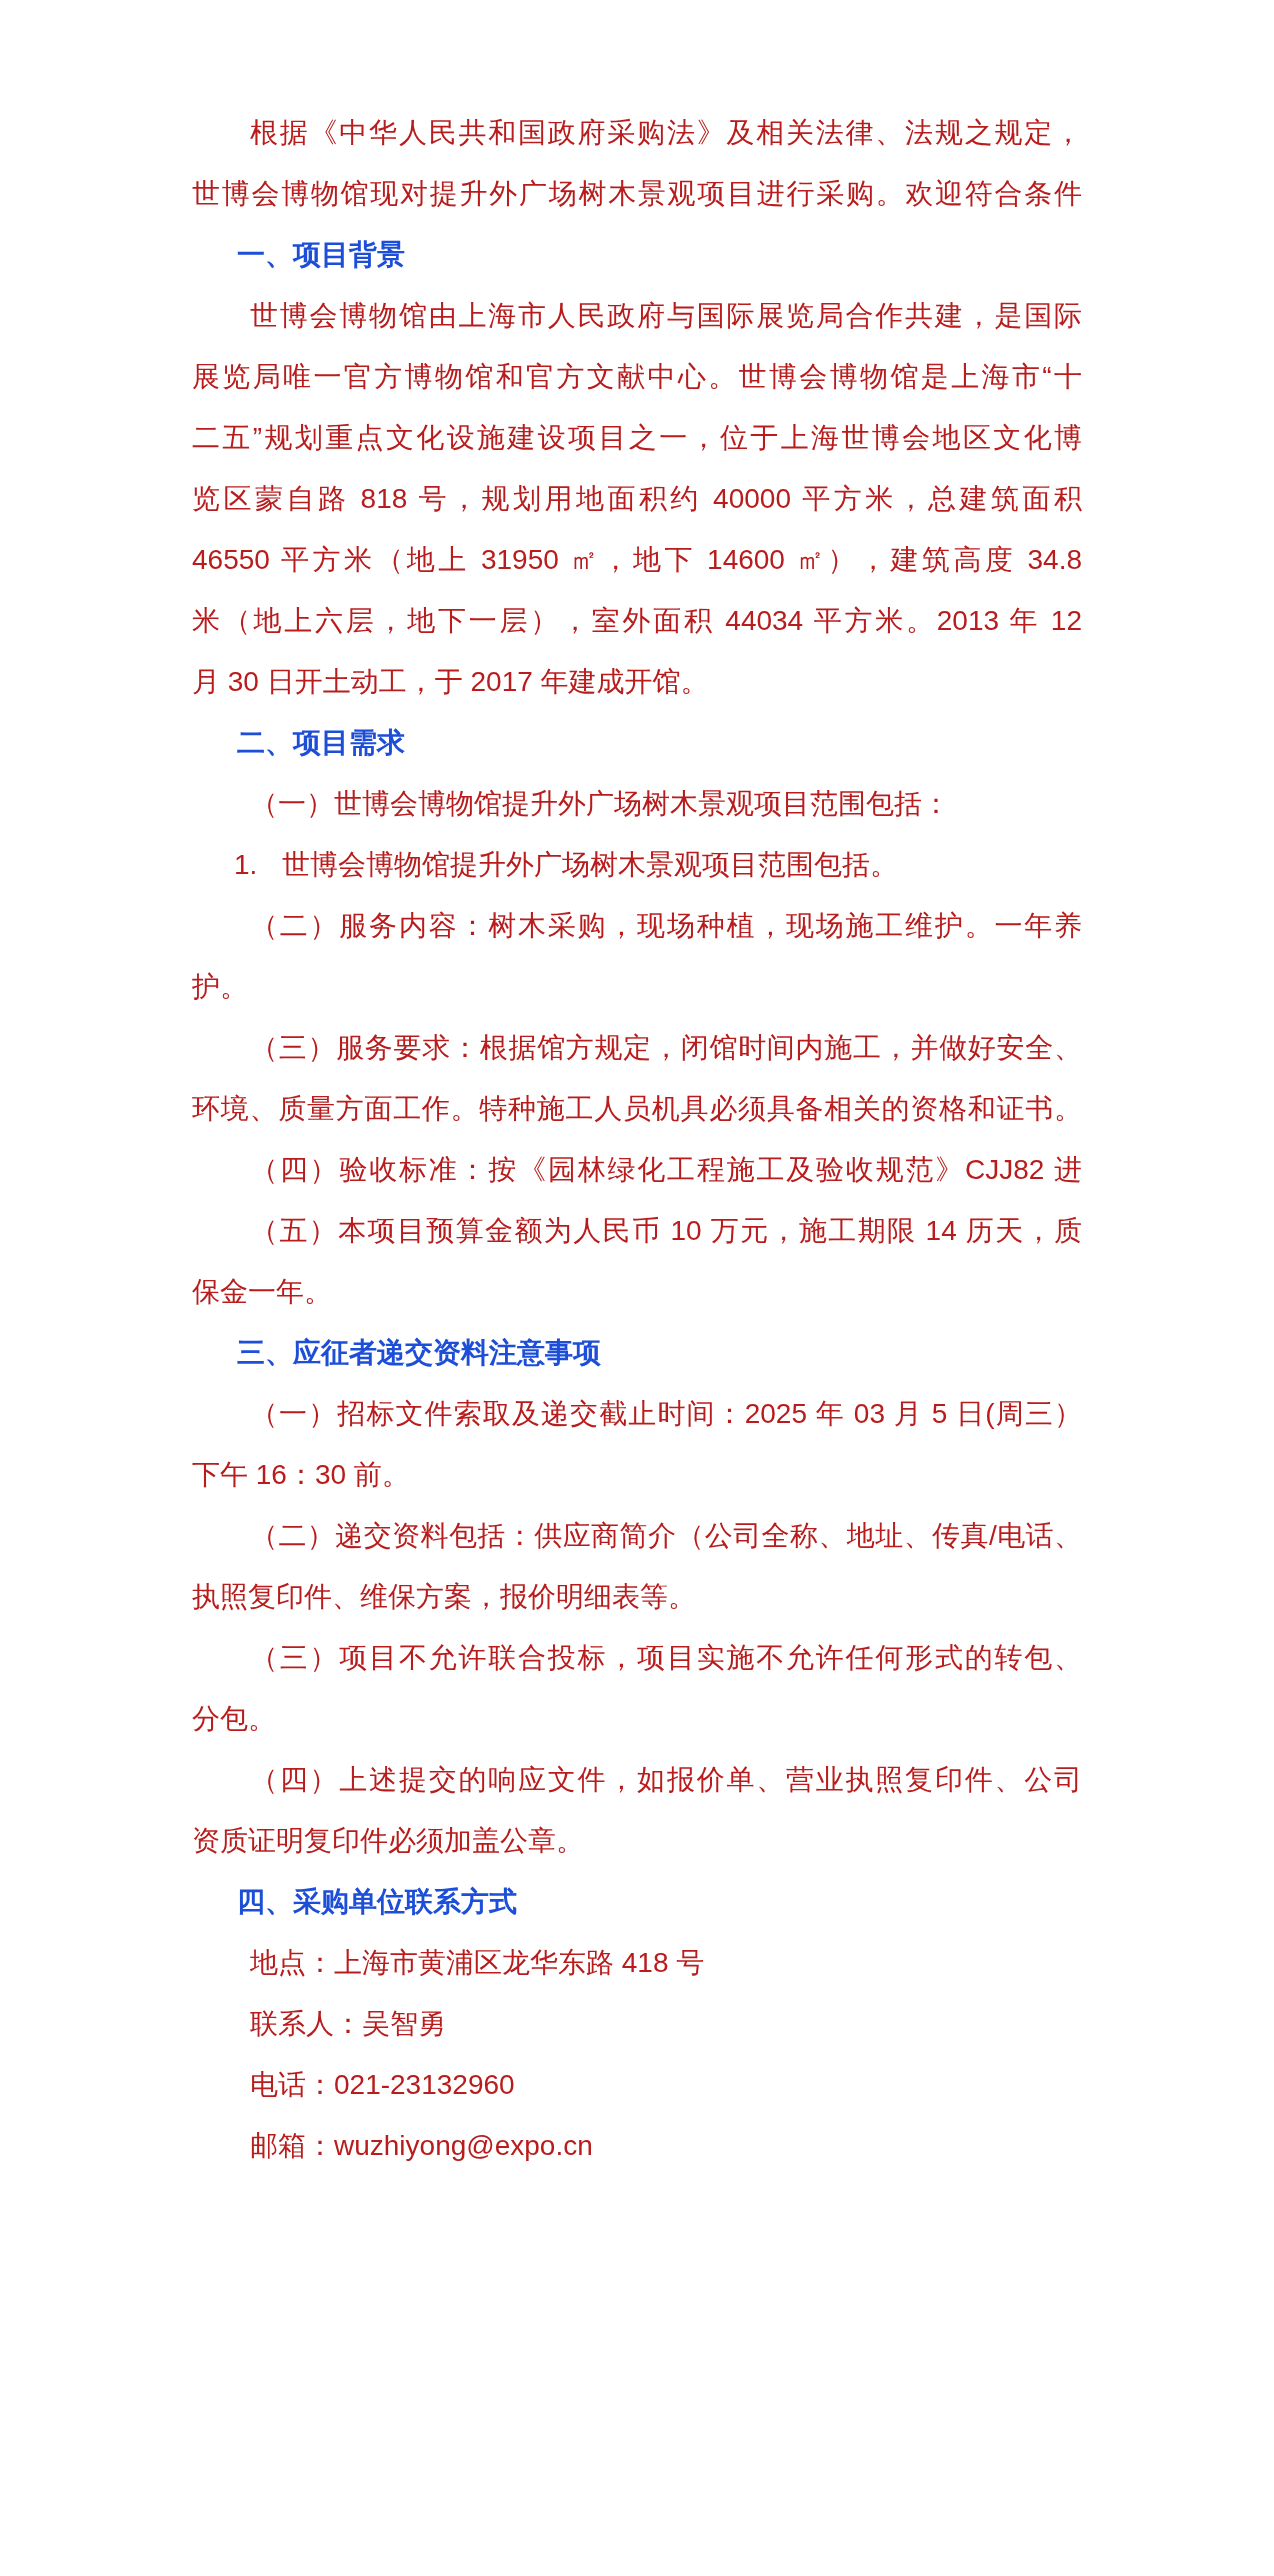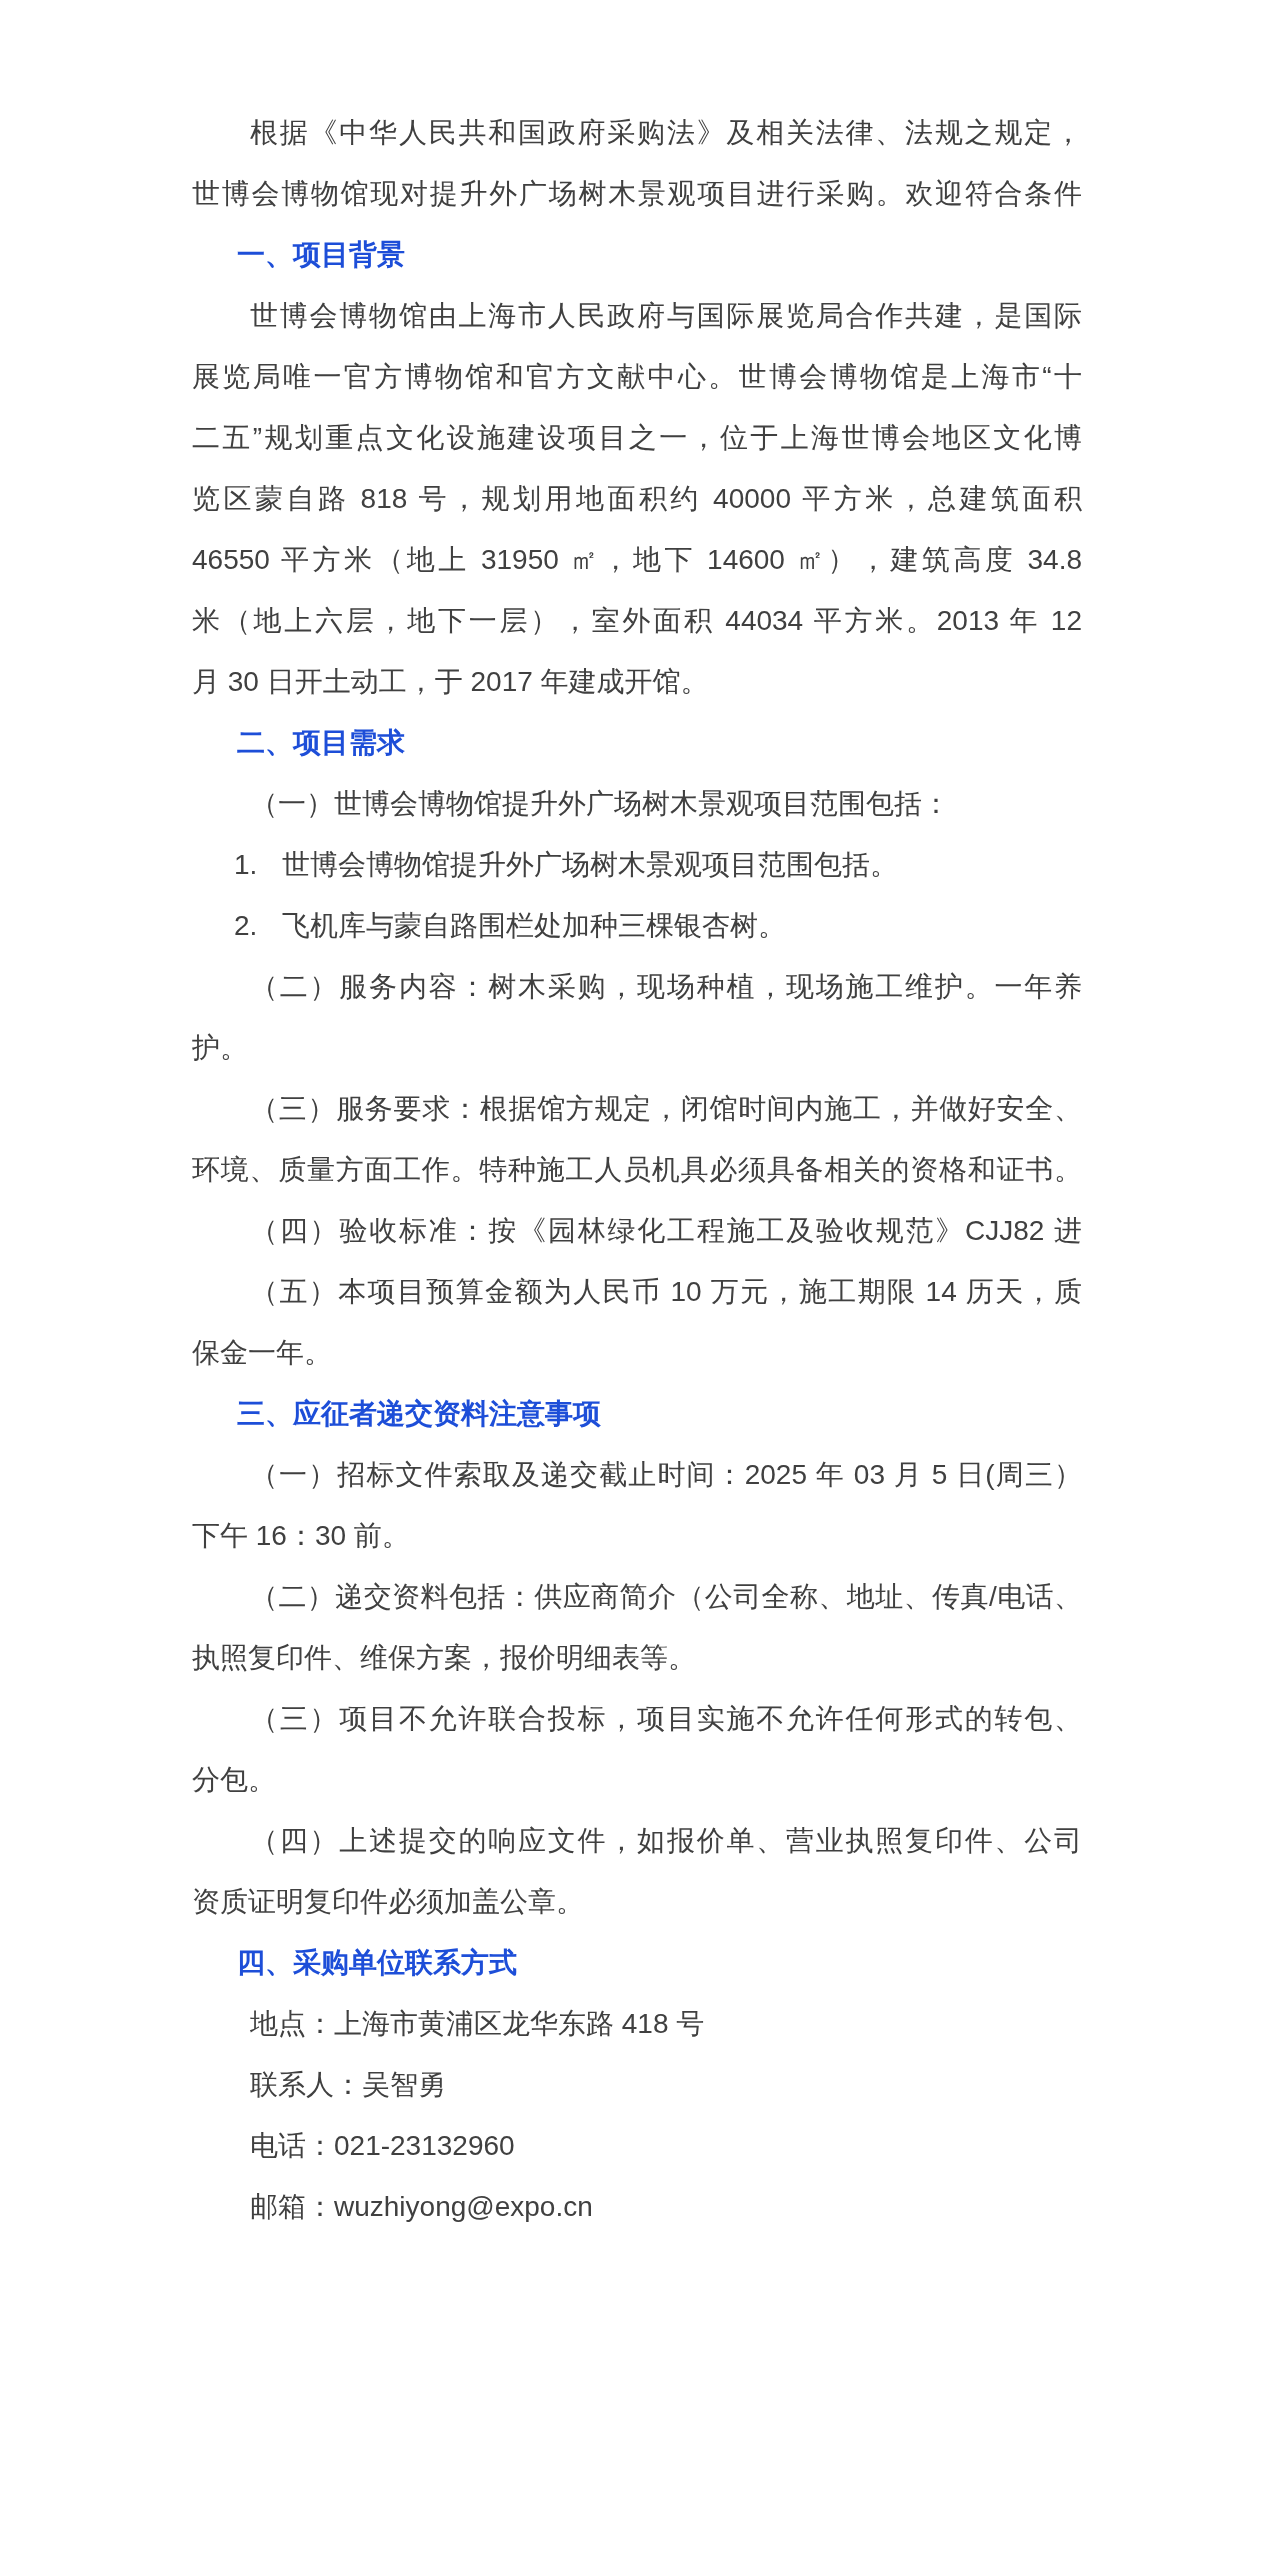--- a/index.html
+++ b/index.html
@@ -18,21 +18,21 @@
   .content {
     position: absolute;
     left: 192px;
     top: 102px;
     width: 890px;
   }
   .line {
     height: 61px;
     line-height: 61px;
     font-size: 28px;
-    color: #404040;
+    color: #b91c1c;
     overflow: hidden;
   }
   
   .ind { text-indent: 58px; }
   
   .j {
     text-align: justify;
     text-align-last: justify;
   }
   .head {
@@ -65,23 +65,20 @@
     <div class="line j">米（地上六层，地下一层），室外面积 44034 平方米。2013 年 12</div>
     <div class="line">月 30 日开土动工，于 2017 年建成开馆。</div>
 
     <div class="line head">二、项目需求</div>
 
     <div class="line ind">（一）世博会博物馆提升外广场树木景观项目范围包括：</div>
 
     <div class="line list">
       <span class="num">1.</span><span>世博会博物馆提升外广场树木景观项目范围包括。</span>
     </div>
-    <div class="line list">
-      <span class="num">2.</span><span>飞机库与蒙自路围栏处加种三棵银杏树。</span>
-    </div>
 
     <div class="line ind j">（二）服务内容：树木采购，现场种植，现场施工维护。一年养</div>
     <div class="line">护。</div>
 
     <div class="line ind j">（三）服务要求：根据馆方规定，闭馆时间内施工，并做好安全、</div>
     <div class="line j">环境、质量方面工作。特种施工人员机具必须具备相关的资格和证书。</div>
 
     <div class="line ind j">（四）验收标准：按《园林绿化工程施工及验收规范》CJJ82 进</div>
 
     <div class="line ind j">（五）本项目预算金额为人民币 10 万元，施工期限 14 历天，质</div>

